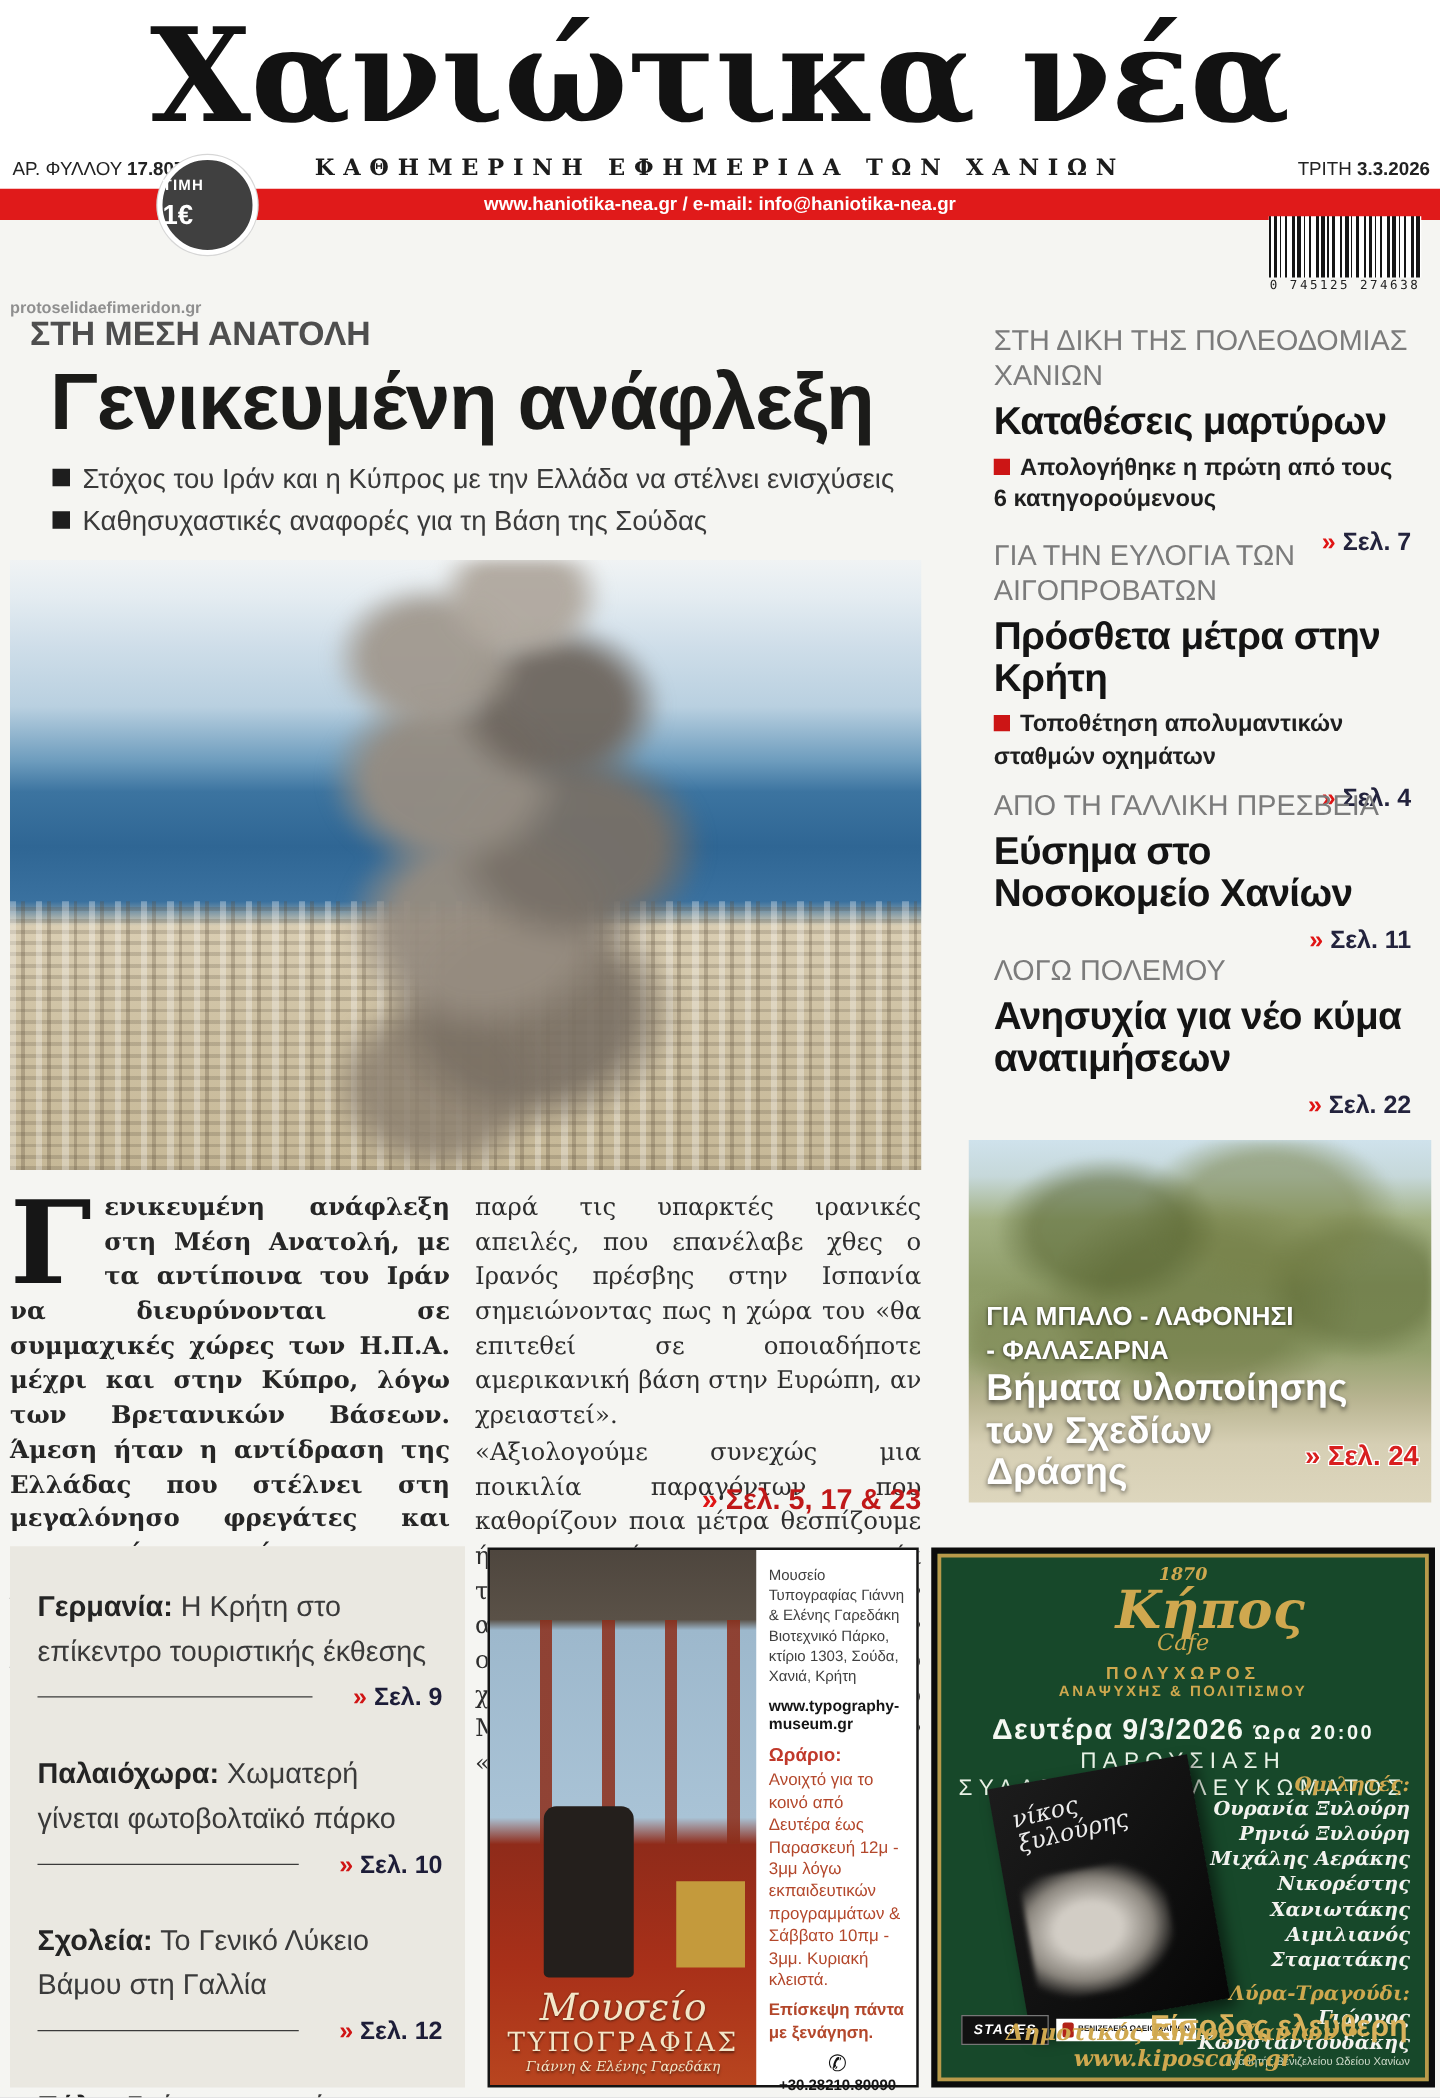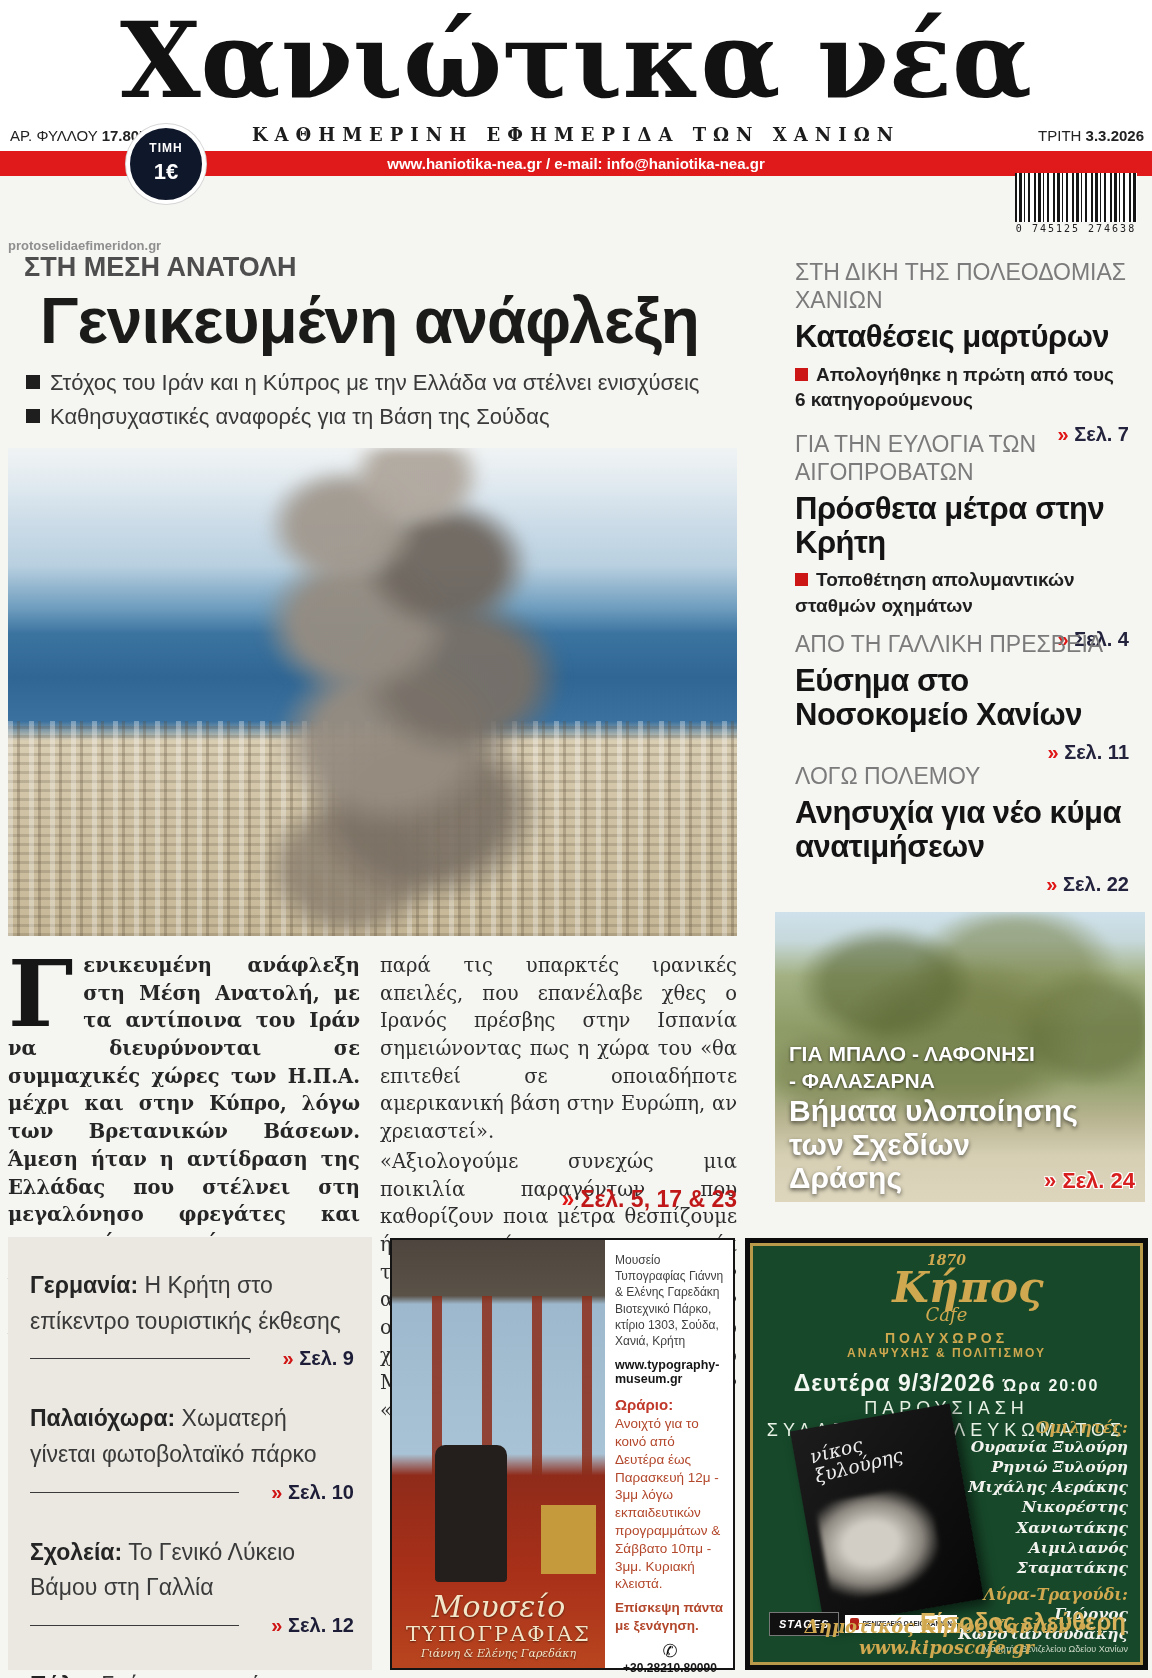--- a/index.html
+++ b/index.html
@@ -12,37 +12,37 @@
     font-family:"DejaVu Serif",serif;font-weight:bold;font-size:104px;line-height:1.05;color:#121212;}
   .mast-sub{position:absolute;top:124px;left:0;width:100%;text-align:center;
     font-family:"DejaVu Serif",serif;font-weight:bold;font-size:18px;letter-spacing:7px;color:#1c1c1c;}
   .issue-line{position:absolute;top:127px;left:10px;font-size:15px;color:#222;}
   .issue-line b{font-weight:bold;}
   .date-line{position:absolute;top:127px;right:8px;font-size:15px;color:#222;}
   .date-line b{font-weight:bold;}
   .red-bar{position:absolute;top:151px;left:0;width:100%;height:25px;background:#e01a1a;}
   .red-bar-text{width:100%;text-align:center;color:#fff;font-weight:bold;font-size:15px;line-height:25px;}
   .price-badge{position:absolute;left:126px;top:124px;width:72px;height:72px;border-radius:50%;
-    background:#0f172a;border:4px solid #fff;box-shadow:0 0 0 1px #d6d6d6;color:#fff;text-align:center;z-index:3;}
+    background:#404040;border:4px solid #fff;box-shadow:0 0 0 1px #d6d6d6;color:#fff;z-index:3;}
   .price-label{font-size:12px;font-weight:bold;margin-top:13px;letter-spacing:1px;}
   .price-value{font-size:22px;font-weight:bold;margin-top:4px;}
   .barcode{position:absolute;left:1015px;top:173px;width:122px;}
   .barcode-bars{height:49px;background:repeating-linear-gradient(90deg,
      #151515 0 2px,#fff 2px 4px,#151515 4px 7px,#fff 7px 9px,#151515 9px 10px,#fff 10px 13px,
      #151515 13px 15px,#fff 15px 19px);}
   .barcode-digits{font-family:"DejaVu Sans Mono",monospace;font-size:10px;letter-spacing:2px;
     color:#222;text-align:center;margin-top:1px;}
 
   .watermark{position:absolute;left:8px;top:238px;font-size:13px;font-weight:bold;color:#8f8f8f;}
 
   
   .lead-kicker{position:absolute;left:24px;top:252px;font-size:27px;font-weight:bold;color:#4e4e4e;}
   .lead-headline{position:absolute;left:20px;top:284px;font-size:64px;font-weight:bold;
     color:#1b1b19;letter-spacing:-1px;margin-left:20px;}
-  .lead-bullets{position:absolute;left:26px;top:370px;width:700px;}
+  .lead-bullets{position:absolute;left:42px;top:370px;width:700px;}
   .lead-bullet{display:flex;align-items:flex-start;margin-bottom:8px;font-size:22px;color:#3a3a3a;line-height:1.2;}
   .sq{width:14px;height:14px;background:#1e1e1e;margin:5px 10px 0 0;flex:0 0 auto;}
 
   .photo-main{position:absolute;left:8px;top:448px;width:729px;height:488px;overflow:hidden;
     background:linear-gradient(180deg,#f0f3f4 0%,#e4ecf1 6%,#cfdee9 14%,#b9d0e0 24%,
       #6d9cbd 33%,#3c74a0 38%,#2f6694 47%,#3a719f 56%,
       #d9cdb2 60%,#cfc2a4 75%,#c6b897 100%);}
   .city-texture{position:absolute;left:0;top:56%;width:100%;height:44%;
     background:
      repeating-linear-gradient(90deg,rgba(255,255,255,.30) 0 5px,rgba(0,0,0,0) 5px 9px,
@@ -90,21 +90,21 @@
     background:
      radial-gradient(120px 80px at 30% 25%,rgba(86,99,48,.55) 0 50%,transparent 75%),
      radial-gradient(140px 90px at 65% 20%,rgba(118,128,70,.55) 0 50%,transparent 75%),
      radial-gradient(160px 110px at 50% 45%,rgba(99,110,56,.5) 0 50%,transparent 78%),
      radial-gradient(110px 80px at 85% 40%,rgba(86,99,48,.45) 0 50%,transparent 75%),
      radial-gradient(90px 60px at 15% 55%,rgba(120,128,78,.45) 0 50%,transparent 75%);}
   .promo-kicker{position:absolute;left:14px;top:128px;width:250px;font-size:21px;font-weight:bold;
     color:#fff;line-height:1.3;text-shadow:0 1px 3px rgba(0,0,0,.65);}
   .promo-headline{position:absolute;left:14px;top:182px;width:300px;font-size:30px;font-weight:bold;
     color:#fff;line-height:1.12;text-shadow:0 2px 4px rgba(0,0,0,.6);}
-  .promo-page{position:absolute;right:10px;bottom:8px;font-size:22px;font-weight:bold;color:#d81f1f;
+  .promo-page{position:absolute;right:10px;bottom:24px;font-size:22px;font-weight:bold;color:#d81f1f;
     text-shadow:1px 1px 0 #fff,-1px -1px 0 #fff,1px -1px 0 #fff,-1px 1px 0 #fff;}
 
   
   .teasers{position:absolute;left:8px;top:1237px;width:364px;height:433px;background:#eae8e1;}
   .teaser{padding:31px 18px 0 22px;}
   .t-text{font-size:23px;color:#3a3a3a;line-height:1.55;}
   .t-text b{color:#242424;}
   .t-divider{display:flex;align-items:baseline;margin-top:8px;gap:14px;}
   .t-line{flex:1;border-bottom:1.5px solid #3a3a3a;margin-right:18px;transform:translateY(-6px);}
   .t-page{font-size:20px;font-weight:bold;color:#1d1d38;white-space:nowrap;}

